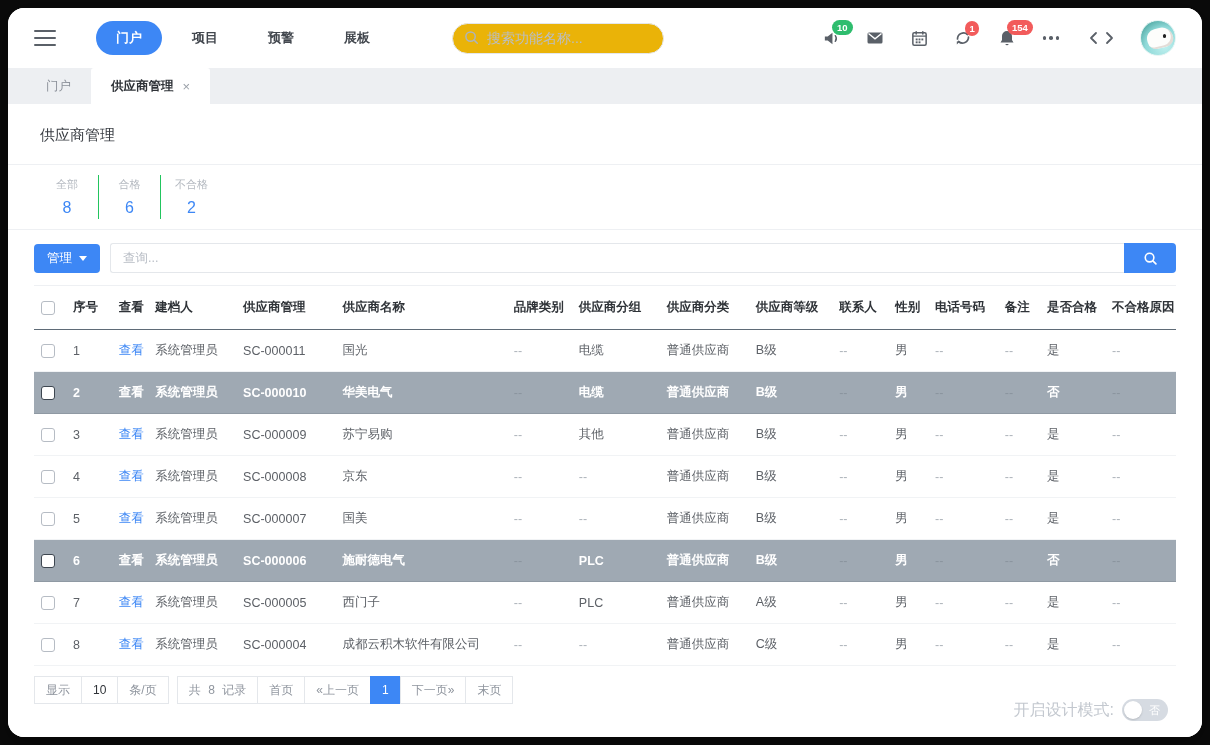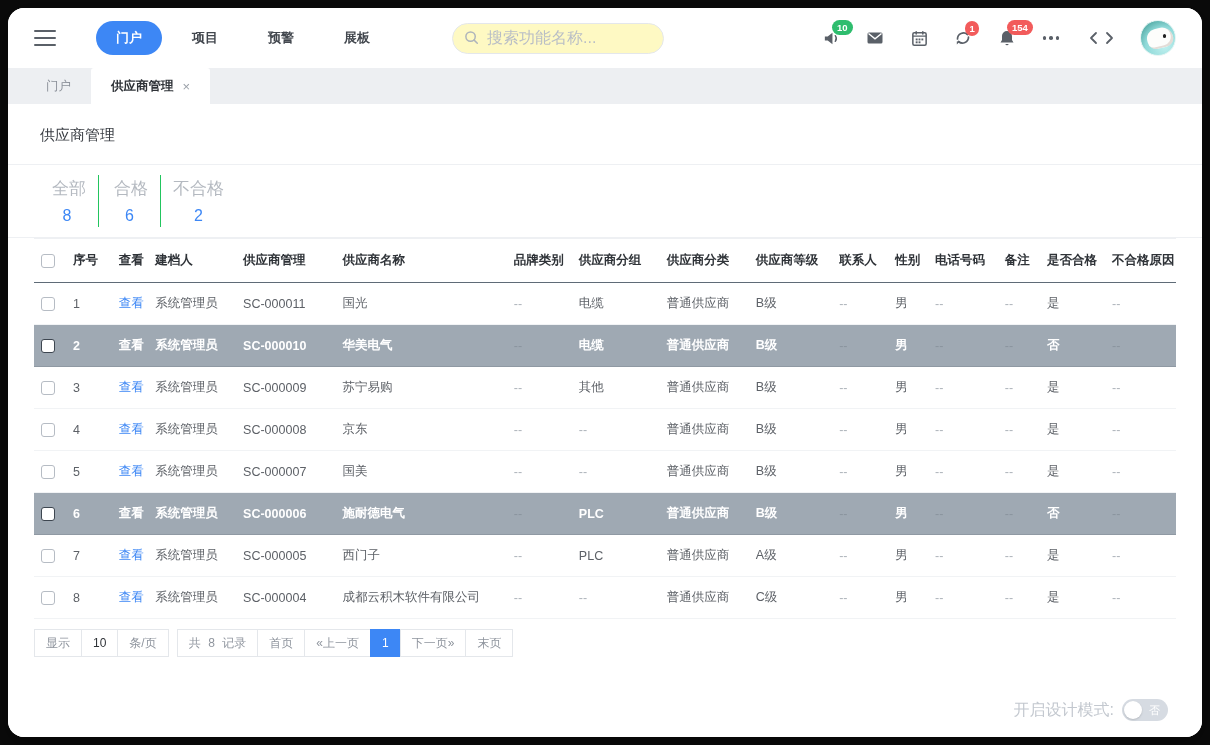--- a/index.html
+++ b/index.html
@@ -10,21 +10,21 @@
 
   
   .topbar { height:60px; display:flex; align-items:center; padding:0 26px; background:#fff; }
   .hamburger { width:22px; height:16px; display:flex; flex-direction:column; justify-content:space-between; cursor:pointer; margin-right:40px; }
   .hamburger span { height:2.4px; background:#5a6068; border-radius:2px; }
   .topnav { display:flex; align-items:center; gap:10px; }
   .nav-item { font-size:13px; color:#42474e; font-weight:700; padding:8px 20px; cursor:pointer; }
   .nav-item.active { background:#3d87f5; color:#fff; border-radius:17px; }
   .top-search { position:relative; margin-left:62px; }
   .top-search input { width:212px; height:31px; border:1px solid #e4e7eb; border-radius:16px;
-     padding:0 12px 0 34px; font-size:16px; color:#333; outline:none; background:#fef9c3; font-family:inherit; }
+     padding:0 12px 0 34px; font-size:14px; color:#333; outline:none; background:#eab308; font-family:inherit; }
   .top-search input::placeholder { color:#b9bec6; }
   .top-search .mag { position:absolute; left:12px; top:7px; }
   .top-icons { margin-left:auto; display:flex; align-items:center; gap:22px; }
   .icon-wrap { position:relative; width:22px; height:22px; display:flex; align-items:center; justify-content:center; cursor:pointer; }
   .badge { position:absolute; font-size:9.5px; color:#fff; line-height:1; padding:2.5px 5px; border-radius:9px; font-weight:700; }
   .badge.green { background:#2ebd6e; top:-7px; left:12px; }
   .badge.red { background:#f25b5b; }
   .badge.small { top:-6px; left:13px; padding:2.5px 4.5px; }
   .badge.wide { top:-7px; left:11px; }
   .dots { display:flex; gap:3px; }
@@ -41,21 +41,21 @@
   .wtab { height:36px; display:flex; align-items:center; padding:0 20px; font-size:12.5px; color:#8b9099; cursor:pointer; }
   .wtab.active { background:#fff; color:#2f3338; font-weight:700; border-radius:3px 3px 0 0; }
   .wtab .close { margin-left:9px; color:#9aa0a8; font-weight:400; font-size:13px; cursor:pointer; }
 
   
   .content { position:relative; height:633px; background:#fff; }
   .page-title { padding:22px 0 19px 32px; font-size:15px; color:#3a3e44; font-weight:500; border-bottom:1px solid #eef0f3; }
   .stats { display:flex; align-items:center; padding:10px 0 10px 28px; border-bottom:1px solid #eef0f3; }
   .stat { min-width:62px; padding:2px 12px; text-align:center; cursor:pointer; border-left:1px solid #22c55e; }
   .stat:first-child { border-left:none; }
-  .stat-label { font-size:17px; color:#b4b9c0; margin-bottom:7px;text-align:right; }
+  .stat-label { font-size:11px; color:#b4b9c0; margin-bottom:7px; }
   .stat-value { font-size:16px; color:#3d87f5; }
   .toolbar { display:flex; align-items:center; padding:13px 26px 12px 26px; gap:10px; }
   .manage-btn { background:#3d87f5; color:#fff; font-size:12.5px; border:none; height:29px; padding:0 13px;
      border-radius:4px; cursor:pointer; display:flex; align-items:center; gap:7px; font-family:inherit; }
   .caret { width:0; height:0; border-left:4px solid transparent; border-right:4px solid transparent; border-top:5px solid #fff; }
   .query-wrap { flex:1; display:flex; }
   .query-wrap input { flex:1; height:30px; border:1px solid #e4e7eb; border-right:none; border-radius:3px 0 0 3px;
      padding:0 12px; font-size:12.5px; color:#333; outline:none; font-family:inherit; }
   .query-wrap input::placeholder { color:#b9bec6; }
   .search-btn { width:52px; height:30px; background:#3d87f5; border:none; border-radius:0 4px 4px 0; cursor:pointer;
@@ -204,20 +204,35 @@
         <div class="stat">
           <div class="stat-label">合格</div>
           <div class="stat-value">6</div>
         </div>
         <div class="stat">
           <div class="stat-label">不合格</div>
           <div class="stat-value">2</div>
         </div>
       </div>
 
+    <div class="toolbar">
+      <button class="manage-btn">
+        <span>管理</span>
+        <span class="caret"></span>
+      </button>
+      <div class="query-wrap">
+        <input type="text" placeholder="查询..." style="">
+        <button class="search-btn">
+          <svg class="ic" width="15" height="15" viewBox="0 0 16 16">
+              <circle cx="7" cy="7" r="4.6" fill="none" stroke="#fff" stroke-width="1.7"></circle>
+              <line x1="10.5" y1="10.5" x2="13.8" y2="13.8" stroke="#fff" stroke-width="1.7" stroke-linecap="round"></line>
+            </svg>
+        </button>
+      </div>
+    </div>
 
     <div class="table-wrap">
       <table>
         <colgroup>
           <col style="width:2.8%">
             <col style="width:4.0%">
             <col style="width:3.2%">
             <col style="width:7.7%">
           <col style="width:8.7%">
             <col style="width:15.0%">

